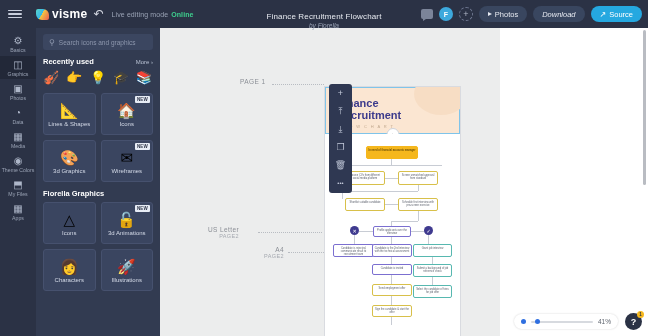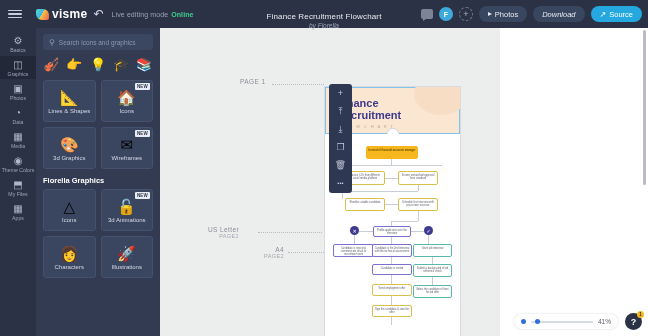--- a/index.html
+++ b/index.html
@@ -322,20 +322,24 @@
         <span class="rail-lbl">Apps</span>
       </div>
     </div>
 
     <div class="panel">
       <div class="search">
         <span class="search-ico">⚲</span>
         <span class="search-ph">Search icons and graphics</span>
       </div>
 
+      <div class="sec-head">
+        <span class="sec-title">Recently used</span>
+        <span class="sec-more">More ›</span>
+      </div>
 
       <div class="recent-row">
         <span>🎻</span>
         <span>👉</span>
         <span>💡</span>
         <span>🎓</span>
         <span>📚</span>
       </div>
 
       <div class="grid">

